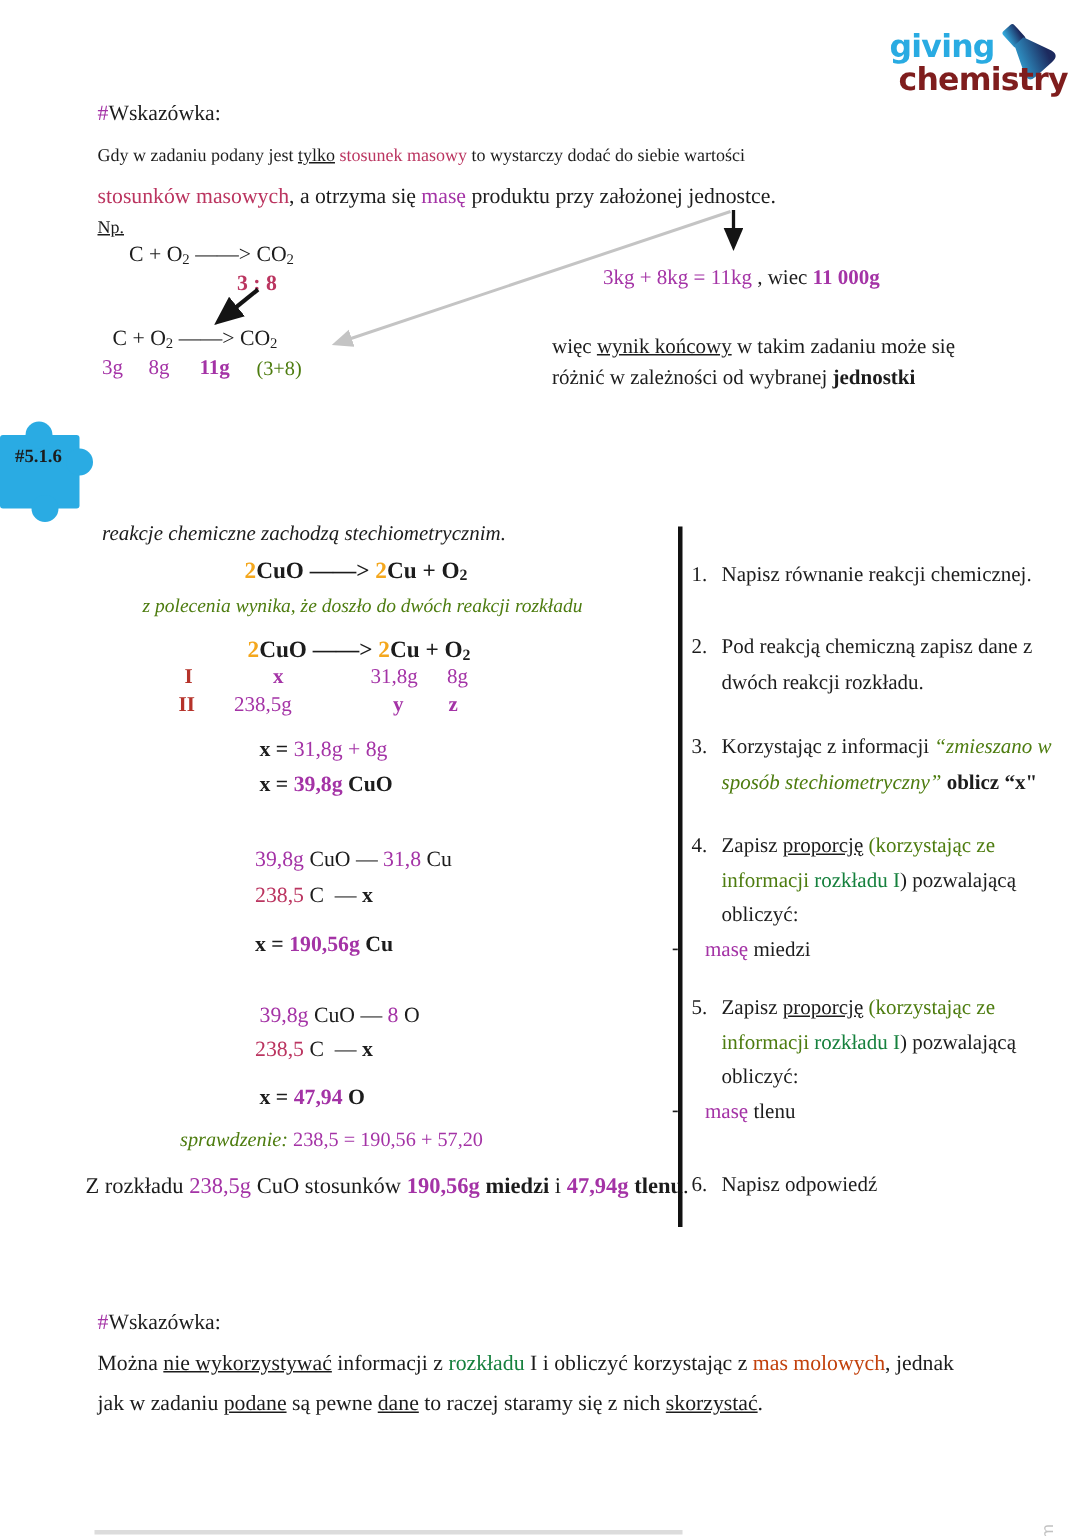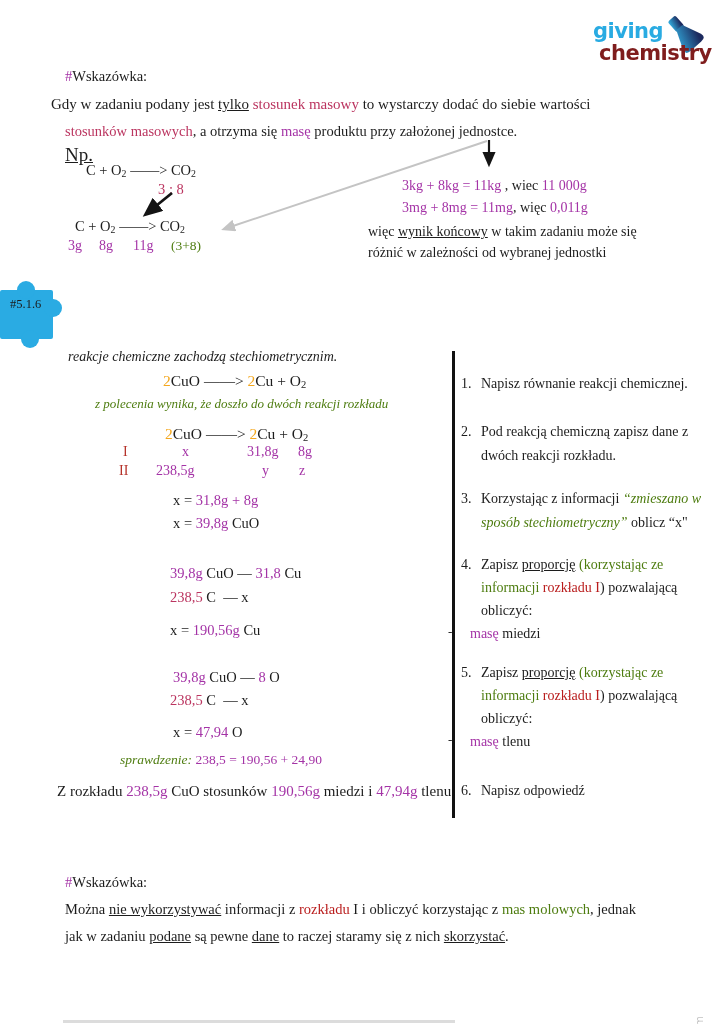--- a/index.html
+++ b/index.html
@@ -3,26 +3,26 @@
 <meta charset="utf-8">
 <style>
   html,body{margin:0;padding:0;background:#fff;}
   #page{position:relative;width:724px;height:1024px;background:#fff;overflow:hidden;
         font-family:"Liberation Serif","DejaVu Serif",serif;color:#1c1c1c;}
   .abs{position:absolute;white-space:pre;}
   
   .k{color:#1c1c1c}
   .m{color:#a433a6}
   .c{color:#bb3560}
-  .r{color:#b91c1c}
+  .r{color:#15803d}
   .br{color:#b5322a}
   .o{color:#f4a71d}
   .g{color:#4d7c0f}
-  .p{color:#4d7c0f}
-  .b{font-weight:400}
+  .p{color:#c2410c}
+  .b{font-weight:700}
   .u{text-decoration:underline}
   .i{font-style:italic}
   .sub{font-size:68%;vertical-align:-18%}
   .logo-word{font-family:"DejaVu Sans","Liberation Sans",sans-serif;font-weight:700;letter-spacing:-0.5px;}
   .watermark{position:absolute;right:19px;bottom:8px;transform:rotate(-90deg);transform-origin:bottom right;
              white-space:nowrap;color:#c2c2c2;font-size:10.5px;font-family:"DejaVu Sans","Liberation Sans",sans-serif;}
   .stepnum{font-size:14px}
 </style>
 </head>
 <body>
@@ -40,33 +40,32 @@
       <g transform="rotate(-42 30 23)">
         <rect x="25" y="1" width="10" height="14" rx="2" fill="url(#fg)"></rect>
         <path d="M26,13 L34,13 L42,32 Q44,38 37,38 L23,38 Q16,38 18,32 Z" fill="url(#fg)"></path>
       </g>
     </svg>
     <div class="abs logo-word" style="left:21px;top:7px;font-size:21px;color:#29abe2">giving</div>
     <div class="abs logo-word" style="left:27px;top:29px;font-size:21px;color:#7f1d1d">chemistry</div>
   </div>
 
   <div class="abs" style="left:65px;top:68px;font-size:14.5px"><span class="m">#</span><span class="k">Wskazówka:</span></div>
-  <div class="abs" style="left:51px;top:96px;font-size:15px"><span class="k">Gdy w zadaniu podany jest </span><span class="k u">tylko</span><span class="k"> </span><span class="c">stosunek masowy</span><span class="k"> to wystarczy dodać do siebie wartości</span></div>
+  <div class="abs" style="left:65px;top:96px;font-size:12px"><span class="k">Gdy w zadaniu podany jest </span><span class="k u">tylko</span><span class="k"> </span><span class="c">stosunek masowy</span><span class="k"> to wystarczy dodać do siebie wartości</span></div>
   <div class="abs" style="left:65px;top:123px;font-size:14.5px"><span class="c">stosunków masowych</span><span class="k">, a otrzyma się </span><span class="m">masę</span><span class="k"> produktu przy założonej jednostce.</span></div>
 
-  <div class="abs" style="left:65px;top:144px;font-size:19px"><span class="k u">Np.</span></div>
+  <div class="abs" style="left:65px;top:144px;font-size:12px"><span class="k u">Np.</span></div>
   <div class="abs" style="left:86px;top:162px;font-size:14.5px"><span class="k">C + O</span><span class="k sub">2</span><span class="k"> ——&gt; CO</span><span class="k sub">2</span></div>
   <div class="abs" style="left:158px;top:181px;font-size:14.5px"><span class="c b">3 : 8</span></div>
   <div class="abs" style="left:75px;top:218px;font-size:14.5px"><span class="k">C + O</span><span class="k sub">2</span><span class="k"> ——&gt; CO</span><span class="k sub">2</span></div>
   <div class="abs m" style="left:68px;top:238px;font-size:14px">3g</div>
   <div class="abs m" style="left:99px;top:238px;font-size:14px">8g</div>
   <div class="abs m b" style="left:133px;top:238px;font-size:14px">11g</div>
   <div class="abs g" style="left:171px;top:238px;font-size:13.5px">(3+8)</div>
   <div class="abs" style="left:402px;top:178px;font-size:14px"><span class="m">3kg + 8kg = 11kg</span><span class="k"> , wiec </span><span class="m b">11 000g</span></div>
-  <div class="abs" style="left:402px;top:200px;font-size:14px"><span class="m">3mg + 8mg = 11mg</span><span class="k">, więc </span><span class="m b">0,011g</span></div>
   <div class="abs" style="left:368px;top:245px;font-size:14px"><span class="k">różnić w zależności od wybranej </span><span class="k b">jednostki</span></div>
   <div class="abs" style="left:368px;top:224px;font-size:14px"><span class="k">więc </span><span class="k u">wynik końcowy</span><span class="k"> w takim zadaniu może się</span></div>
 
   <svg class="abs" style="left:0;top:0;pointer-events:none" width="724" height="1024" viewBox="0 0 724 1024">
     <defs>
       <marker id="mb" markerWidth="9" markerHeight="8" refX="5.5" refY="3" orient="auto">
           <path d="M0,0 L7,3 L0,6 Z" fill="#141414"></path>
         </marker>
       <marker id="mg2" markerWidth="9" markerHeight="8" refX="5.5" refY="3" orient="auto">
           <path d="M0,0 L7,3 L0,6 Z" fill="#c4c4c4"></path>
@@ -104,21 +103,21 @@
   <div class="abs" style="left:173px;top:515px;font-size:14.5px"><span class="k b">x = </span><span class="m b">39,8g</span><span class="k b"> CuO</span></div>
 
   <div class="abs" style="left:170px;top:565px;font-size:14.5px"><span class="m">39,8g</span><span class="k"> CuO — </span><span class="m">31,8</span><span class="k"> Cu</span></div>
   <div class="abs" style="left:170px;top:589px;font-size:14.5px"><span class="c">238,5</span><span class="k"> C  — </span><span class="k b">x</span></div>
   <div class="abs" style="left:170px;top:622px;font-size:14.5px"><span class="k b">x = </span><span class="m b">190,56g</span><span class="k b"> Cu</span></div>
 
   <div class="abs" style="left:173px;top:669px;font-size:14.5px"><span class="m">39,8g</span><span class="k"> CuO — </span><span class="m">8</span><span class="k"> O</span></div>
   <div class="abs" style="left:170px;top:692px;font-size:14.5px"><span class="c">238,5</span><span class="k"> C  — </span><span class="k b">x</span></div>
   <div class="abs" style="left:173px;top:724px;font-size:14.5px"><span class="k b">x = </span><span class="m b">47,94</span><span class="k b"> O</span></div>
 
-  <div class="abs" style="left:120px;top:752px;font-size:13.5px"><span class="g i">sprawdzenie: </span><span class="m">238,5 = 190,56 + 24,90</span></div>
+  <div class="abs" style="left:120px;top:752px;font-size:13.5px"><span class="g i">sprawdzenie: </span><span class="m">238,5 = 190,56 + 57,20</span></div>
   <div class="abs" style="left:57px;top:783px;font-size:15px"><span class="k">Z rozkładu </span><span class="m">238,5g</span><span class="k"> CuO stosunków </span><span class="m b">190,56g</span><span class="k b"> miedzi</span><span class="k"> i </span><span class="m b">47,94g</span><span class="k b"> tlenu</span><span class="k">.</span></div>
 
   <div class="abs" style="left:452px;top:351px;width:2.5px;height:467px;background:#111"></div>
 
   <div class="abs stepnum" style="left:461px;top:376px">1.</div>
   <div class="abs" style="left:481px;top:376px;font-size:14px"><span class="k">Napisz równanie reakcji chemicznej.</span></div>
 
   <div class="abs stepnum" style="left:461px;top:424px">2.</div>
   <div class="abs" style="left:481px;top:424px;font-size:14px"><span class="k">Pod reakcją chemiczną zapisz dane z</span></div>
   <div class="abs" style="left:481px;top:448px;font-size:14px"><span class="k">dwóch reakcji rozkładu.</span></div>

